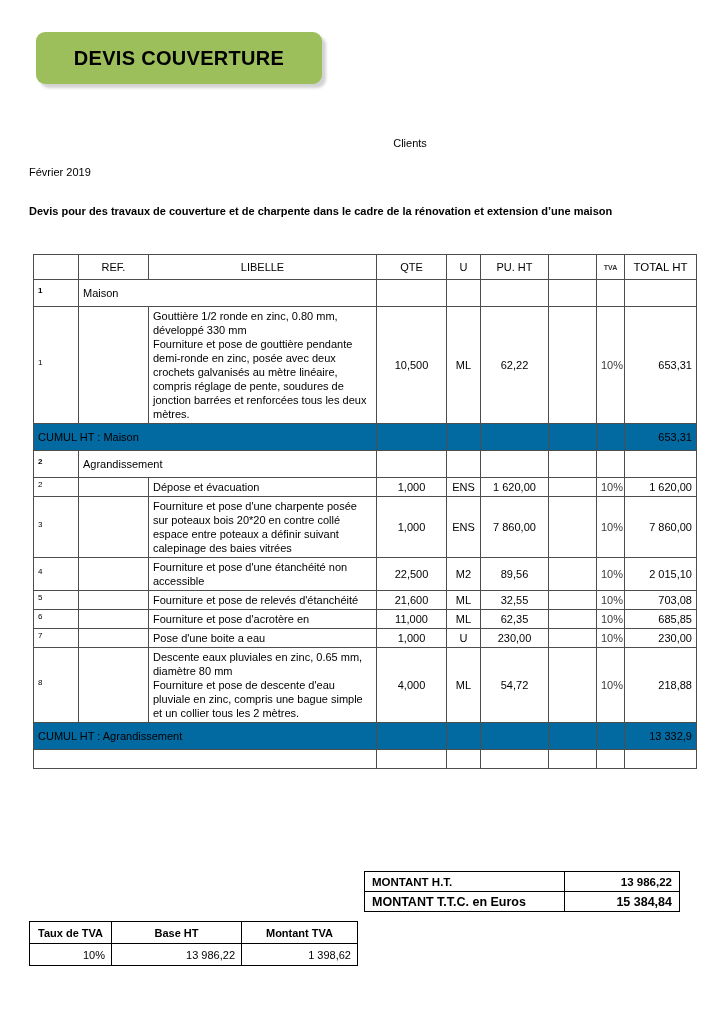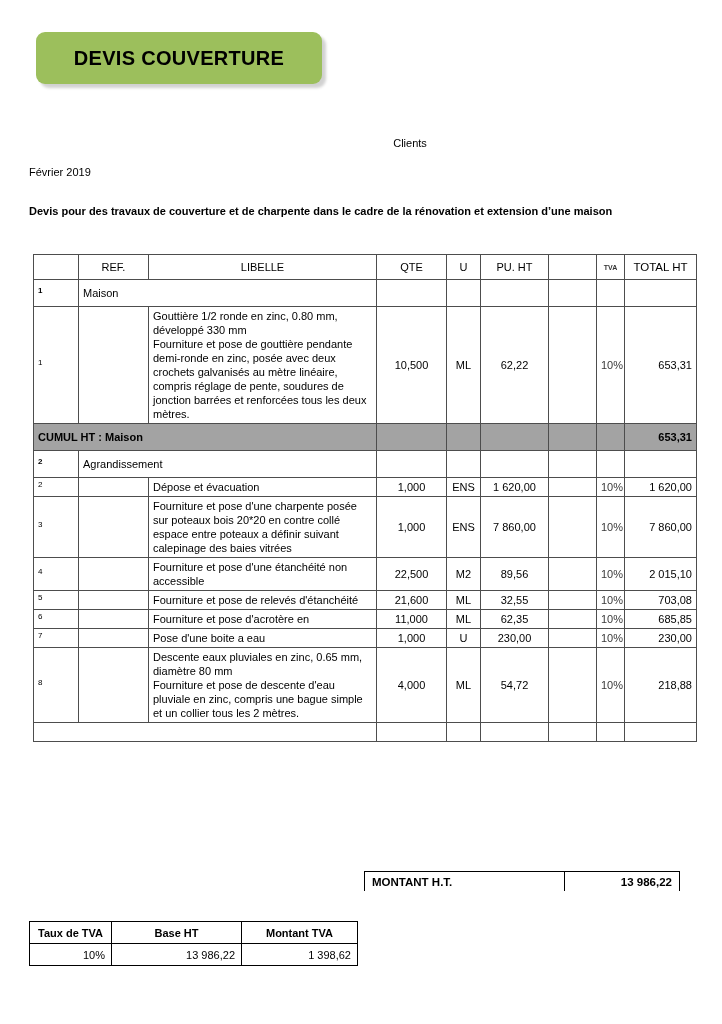--- a/index.html
+++ b/index.html
@@ -152,23 +152,23 @@
   }
   td.item-total {
     text-align: right;
     font-weight: bold;
     font-size: 11.5px;
     padding-right: 8px;
   }
 
   
   tr.cumul-row td {
-    background: #a3a3a3;
+    background: #0369a1;
     height: 22px;
-    font-weight: bold;
+    font-weight: normal;
   }
   td.cumul-label {
     font-size: 13px;
     font-weight: bold;
     text-align: left;
     padding-left: 8px;
     border-right: 1px solid #4d4d4d;
   }
   td.cumul-total {
     text-align: right;
@@ -382,20 +382,29 @@
           <td class="item-num"><sup>8</sup></td>
           <td class="item-ref"></td>
           <td class="item-lib">Descente eaux pluviales en zinc, 0.65 mm, diamètre 80 mm<br>Fourniture et pose de descente d'eau pluviale en zinc, compris une bague simple et un collier tous les 2 mètres.</td>
           <td class="item-qte">4,000</td>
           <td class="item-u">ML</td>
           <td class="item-pu">54,72</td>
           <td class="item-blank"></td>
           <td class="item-tva">10%</td>
           <td class="item-total">218,88</td>
         </tr>
+        <tr class="cumul-row">
+          <td class="cumul-label" colspan="3">CUMUL HT : Agrandissement</td>
+          <td></td>
+          <td></td>
+          <td></td>
+          <td></td>
+          <td></td>
+          <td class="cumul-total">13 332,9</td>
+        </tr>
         <tr class="empty-row">
           <td colspan="3"></td>
           <td></td>
           <td></td>
           <td></td>
           <td></td>
           <td></td>
           <td></td>
         </tr>
       </tbody>
@@ -430,15 +439,19 @@
   <table class="totals">
     <colgroup>
         <col class="g-label">
         <col class="g-value">
       </colgroup>
     <tbody>
       <tr>
         <td class="tot-label">MONTANT H.T.</td>
         <td class="tot-value">13 986,22</td>
       </tr>
+      <tr class="ttc-row">
+        <td class="tot-label">MONTANT  T.T.C. en Euros</td>
+        <td class="tot-value">15 384,84</td>
+      </tr>
     </tbody>
   </table>
 </div>
 
 </body></html>

